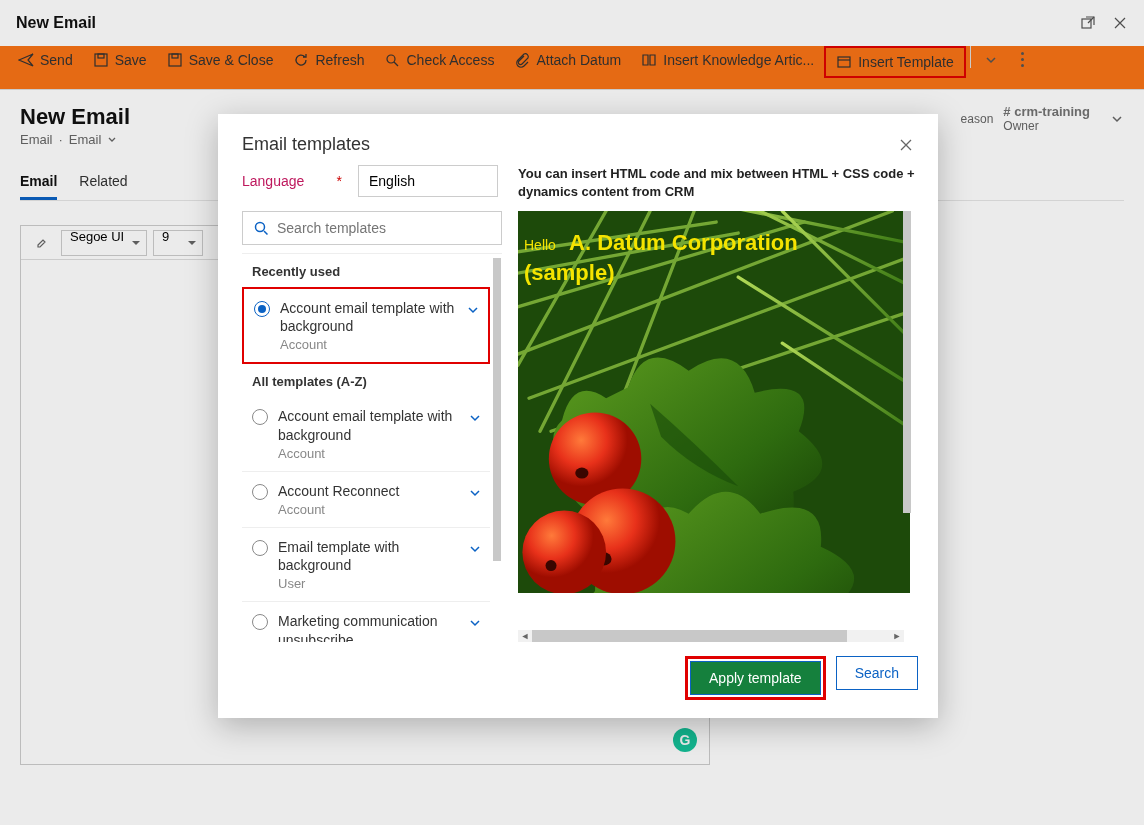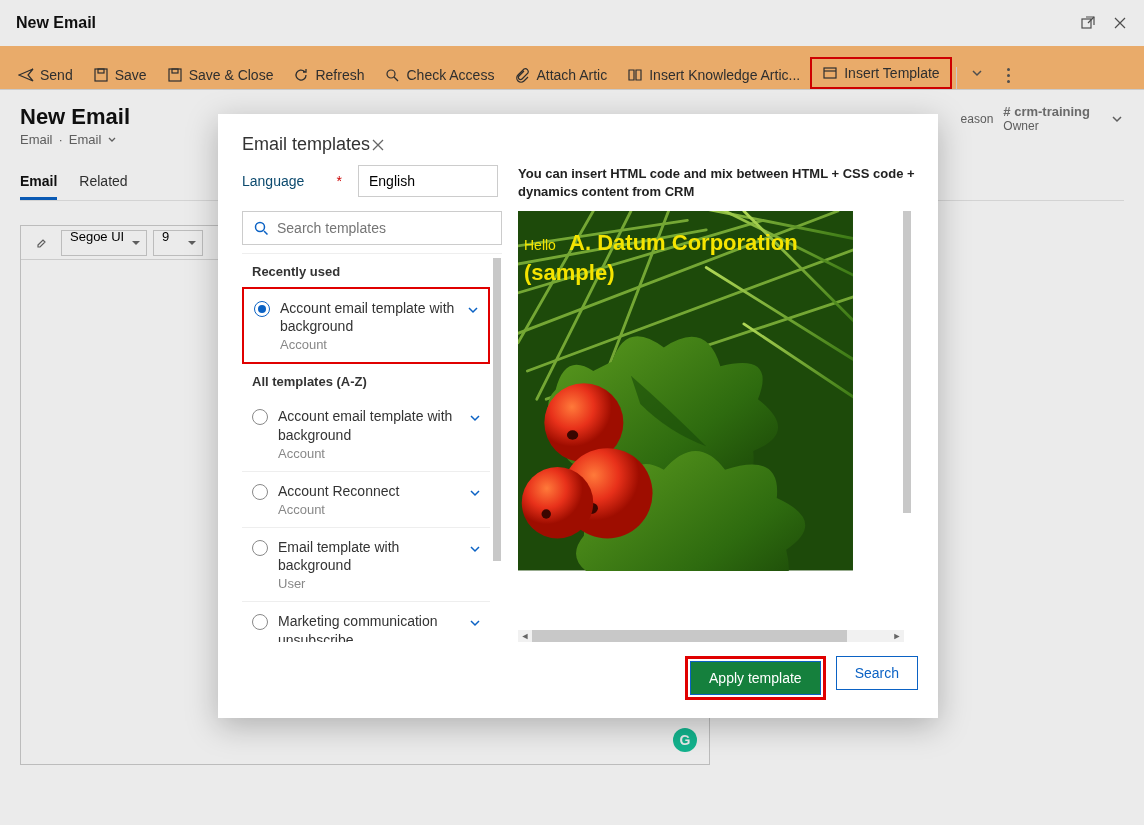--- a/index.html
+++ b/index.html
@@ -7,21 +7,21 @@
 
 .overlay { position: absolute; inset: 0; background: rgba(0,0,0,0.08); pointer-events: none; }
 
 
 .header { height: 46px; background: #fff; display: flex; align-items: center; padding: 0 16px; justify-content: space-between; }
 .header-title { font-size: 16px; font-weight: 600; color: #111; }
 .header-icons { display: flex; gap: 16px; color: #555; }
 .header-icons span { width: 16px; height: 16px; display: inline-block; }
 
 
-.toolbar { height: 44px; background: #fdba74; display: flex; align-items: flex-end; padding: 0 8px; border-bottom: 1px solid #ddd; }
+.toolbar { height: 44px; background: #f97316; display: flex; align-items: flex-start; padding: 0 8px; border-bottom: 1px solid #ddd; }
 .tbtn { display: flex; align-items: center; gap: 6px; padding: 6px 10px; font-size: 14px; color: #333; cursor: pointer; white-space: nowrap; }
 .tbtn svg { width: 16px; height: 16px; flex-shrink: 0; }
 .tbtn.highlight { border: 2px solid #e00000; }
 .toolbar-sep { width: 1px; height: 22px; background: #ddd; margin: 0 4px; }
 .dropdown-caret { padding: 6px 10px; }
 .kebab { padding: 6px 14px; display: flex; flex-direction: column; gap: 3px; }
 .kebab span { width: 3px; height: 3px; background: #555; border-radius: 50%; }
 
 
 .page { background: #fff; padding: 14px 20px 0; position: relative; height: calc(825px - 90px); }
@@ -44,27 +44,27 @@
 .editor-wrap { margin-top: 24px; border: 1px solid #ccc; background: #fff; height: 540px; }
 .editor-toolbar { height: 34px; border-bottom: 1px solid #ddd; display: flex; align-items: center; padding: 0 8px; gap: 6px; }
 .ed-btn { width: 26px; height: 26px; display: flex; align-items: center; justify-content: center; color: #666; }
 .ed-sel { height: 26px; border: 1px solid #ccc; font-size: 13px; padding: 0 20px 12px 8px; display: flex; align-items: center; background: #fff; position: relative; }
 .ed-sel::after { content: ''; position: absolute; right: 6px; top: 10px; border: 4px solid transparent; border-top-color: #666; }
 .editor-body { height: calc(100% - 34px); position: relative; }
 .grammarly { position: absolute; right: 12px; bottom: 12px; width: 24px; height: 24px; border-radius: 50%; background: #15c39a; display: flex; align-items: center; justify-content: center; color: #fff; font-weight: bold; font-size: 14px; }
 
 
 .modal { position: absolute; left: 218px; top: 114px; width: 720px; height: 604px; background: #fff; box-shadow: 0 8px 30px rgba(0,0,0,0.25); z-index: 10; display: flex; flex-direction: column; }
-.modal-head { padding: 20px 24px 10px; display: flex; justify-content: flex-start; align-items: center; }
+.modal-head { padding: 20px 24px 10px; display: flex; justify-content: space-between; align-items: center; }
 .modal-title { font-size: 18px; color: #333; }
 .modal-close { width: 16px; height: 16px; color: #666; cursor: pointer; }
 .modal-body { flex: 1; display: flex; padding: 0 0 0 24px; overflow: hidden; }
 .left-col { width: 260px; display: flex; flex-direction: column; }
 .lang-row { display: flex; align-items: center; gap: 10px; margin-bottom: 14px; padding-right: 4px; }
-.lang-label { font-size: 14px; color: #0c4a6e; flex: 1; }
+.lang-label { font-size: 14px; color: #be185d; flex: 1; }
 .lang-req { color: #c00; font-size: 14px; margin-right: 6px; }
 .lang-input { border: 1px solid #ccc; height: 32px; padding: 12px 10px; font-size: 14px; width: 140px; }
 .search-box { border: 1px solid #ccc; height: 34px; display: flex; align-items: center; padding: 0 10px; gap: 8px; margin-bottom: 0; }
 .search-box svg { width: 16px; height: 16px; color: #0b62c4; }
 .search-box input { border: none; outline: none; font-size: 14px; flex: 1; color: #4c1d95; }
 
 .list-scroll { flex: 1; overflow: hidden; position: relative; border-top: 1px solid #eee; margin-top: 8px; }
 .list-scroll-inner { position: absolute; inset: 0; right: 12px; overflow-y: auto; }
 .scrollbar-fake { position: absolute; right: 0; top: 0; width: 10px; height: 100%; }
 .scrollbar-thumb { position: absolute; right: 1px; top: 4px; width: 8px; background: #c8c8c8; border-radius: 0; }
@@ -76,21 +76,21 @@
 .radio.selected { border-color: #0b62c4; }
 .radio.selected::after { content: ''; width: 8px; height: 8px; background: #0b62c4; border-radius: 50%; }
 .tmpl-text { flex: 1; }
 .tmpl-name { font-size: 14px; color: #333; line-height: 1.3; }
 .tmpl-type { font-size: 13px; color: #888; margin-top: 2px; }
 .chev { width: 14px; height: 14px; color: #0b62c4; margin-top: 4px; flex-shrink: 0; }
 
 .right-col { flex: 1; padding: 0 20px 0 16px; display: flex; flex-direction: column; overflow: hidden; }
 .preview-caption { font-size: 13px; font-weight: 600; color: #222; line-height: 1.4; margin-bottom: 10px; }
 .preview-scroll { flex: 1; position: relative; overflow: hidden; }
-.preview-img { width: 335px; height: 382px; position: relative; overflow: hidden; }
+.preview-img { width: 392px; height: 382px; position: relative; overflow: hidden; }
 .holly-bg { position: absolute; inset: 0; }
 .preview-text { position: absolute; top: 18px; left: 6px; font-family: 'Courier New', monospace; font-size: 22px; color: #f5e400; font-weight: 700; line-height: 1.25; }
 .preview-text .small { font-size: 14px; font-weight: 400; }
 .hscroll { position: absolute; bottom: 0; left: 0; right: 14px; height: 12px; background: #f1f1f1; display: flex; align-items: center; }
 .hscroll-track { flex: 1; height: 12px; background: #f1f1f1; position: relative; }
 .hscroll-thumb { position: absolute; left: 0; top: 0; height: 12px; width: 88%; background: #c8c8c8; }
 .hscroll-arrow { width: 14px; height: 12px; background: #f1f1f1; display: flex; align-items: center; justify-content: center; font-size: 9px; color: #666; }
 .vscroll { position: absolute; right: 6px; top: 0; bottom: 0; width: 10px; }
 .vscroll-thumb { position: absolute; top: 0; width: 8px; right: 1px; background: #c8c8c8; height: 70%; }
 
@@ -152,21 +152,21 @@
     <svg viewBox="0 0 16 16" fill="none" stroke="#333" stroke-width="1.2">
         <circle cx="7" cy="7" r="4"></circle>
         <path d="M10 10l4 4"></path>
       </svg>
     <span>Check Access</span>
   </div>
   <div class="tbtn">
     <svg viewBox="0 0 16 16" fill="none" stroke="#333" stroke-width="1.2">
         <path d="M10 4l-5 5a2 2 0 003 3l6-6a3 3 0 00-4-4l-6 6a4 4 0 006 6l4-4"></path>
       </svg>
-    <span>Attach Artic</span>
+    <span>Attach Datum</span>
   </div>
   <div class="tbtn">
     <svg viewBox="0 0 16 16" fill="none" stroke="#333" stroke-width="1.2">
         <path d="M2 3h5v10H2zM9 3h5v10H9z"></path>
       </svg>
     <span>Insert Knowledge Artic...</span>
   </div>
   <div class="tbtn highlight">
     <svg viewBox="0 0 16 16" fill="none" stroke="#333" stroke-width="1.2">
         <rect x="2" y="3" width="12" height="10"></rect>

